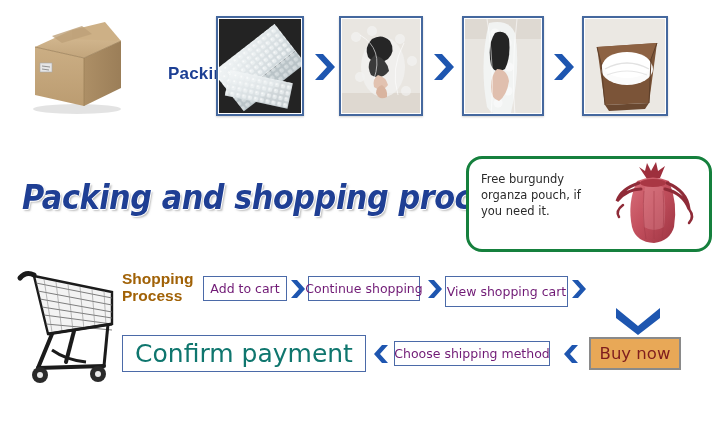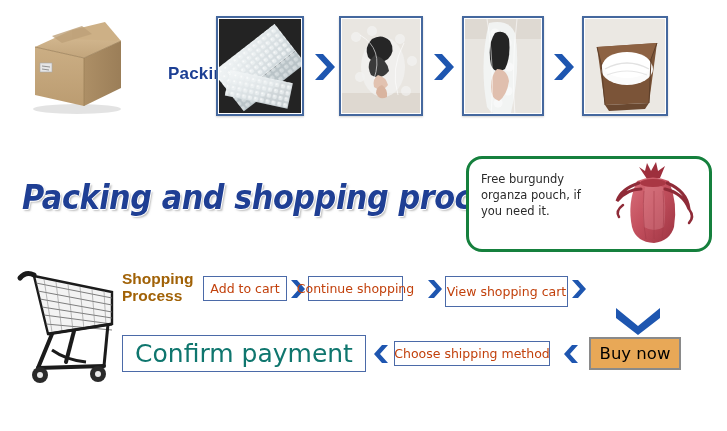--- a/index.html
+++ b/index.html
@@ -115,21 +115,21 @@
   .step-box {
     position: absolute;
     border: 1.5px solid #4b6aa8;
     background: #ffffff;
     box-sizing: border-box;
     display: flex;
     align-items: center;
     justify-content: center;
     font-family: "DejaVu Sans", sans-serif;
     font-size: 12.5px;
-    color: #c2410c;
+    color: #701a75;
     white-space: nowrap;
   }
 
   .confirm-box {
     position: absolute;
     left: 122px;
     top: 335px;
     width: 244px;
     height: 37px;
     border: 1.5px solid #4b6aa8;
@@ -149,21 +149,21 @@
     left: 589px;
     top: 337px;
     width: 92px;
     height: 33px;
     border: 2px solid #8a8a8a;
     background: #e8a857;
     box-sizing: border-box;
     display: flex;
     align-items: center;
     justify-content: center;
-    color: #000000;
+    color: #7f1d1d;
     font-family: "DejaVu Sans", sans-serif;
     font-size: 16.5px;
     white-space: nowrap;
   }
 
   .chev-left {
     position: absolute;
     color: #1e56b0;
   }
   .chev-down {
@@ -409,21 +409,21 @@
   </div>
 
   <div class="step-box" style="left:203px; top:276px; width:84px; height:25px;">Add to cart</div>
 
   <div class="chev-right" style="left:289px; top:279px;">
     <svg width="18" height="20" viewBox="0 0 18 20" class="chev-svg">
       <polygon points="2,1 8,1 16,10 8,19 2,19 10,10" fill="#1e56b0"></polygon>
     </svg>
   </div>
 
-  <div class="step-box" style="left:308px; top:276px; width:95px; height:25px;">Continue shopping</div>
+  <div class="step-box" style="left:308px; top:276px; width:112px; height:25px;">Continue shopping</div>
 
   <div class="chev-right" style="left:426px; top:279px;">
     <svg width="18" height="20" viewBox="0 0 18 20" class="chev-svg">
       <polygon points="2,1 8,1 16,10 8,19 2,19 10,10" fill="#1e56b0"></polygon>
     </svg>
   </div>
 
   <div class="step-box" style="left:445px; top:276px; width:123px; height:31px;">View shopping cart</div>
 
   <div class="chev-right" style="left:570px; top:279px;">

